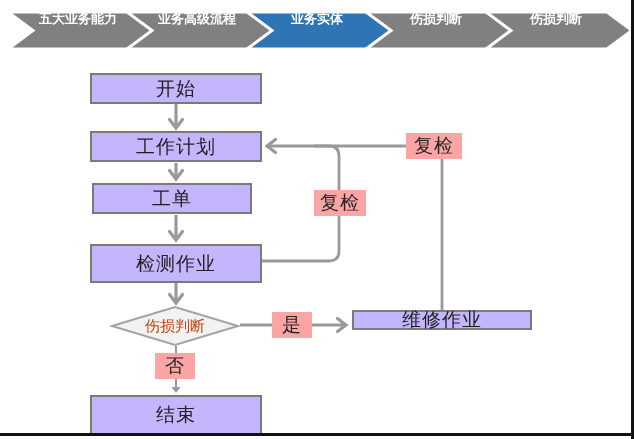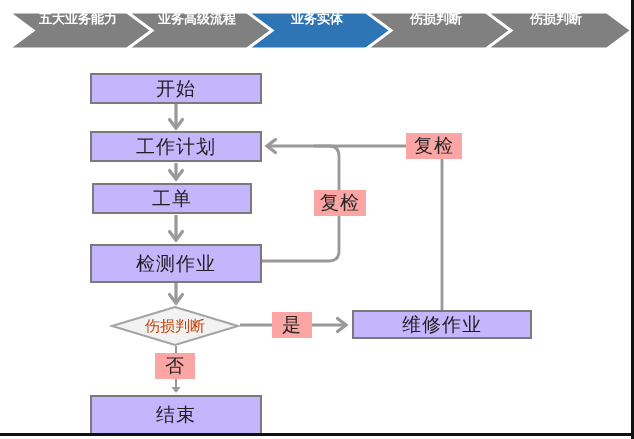--- a/index.html
+++ b/index.html
@@ -72,21 +72,21 @@
     <polygon points="171.5,387 180.5,387 176,393" fill="#999999"></polygon>
 
     <polygon points="112,326 175,307 238,326 175,345" fill="#F2F2F2" stroke="#A3A3A3" stroke-width="2"></polygon>
   </svg>
 
   <div class="node" style="left:90px;top:73px;width:172px;height:31px">开始</div>
   <div class="node" style="left:90px;top:131px;width:172px;height:31px">工作计划</div>
   <div class="node" style="left:92px;top:183px;width:160px;height:31px">工单</div>
   <div class="node" style="left:90px;top:244px;width:172px;height:39px">检测作业</div>
   <div class="diamond-label" style="left:115px;top:317px;width:120px;height:18px">伤损判断</div>
-  <div class="node" style="left:352px;top:310px;width:180px;height:29px">维修作业</div>
+  <div class="node" style="left:352px;top:310px;width:180px;height:20px">维修作业</div>
   <div class="node" style="left:90px;top:395px;width:172px;height:40px">结束</div>
 
   <div class="edge-label" style="left:406px;top:133px;width:56px;height:26px">复检</div>
   <div class="edge-label" style="left:314px;top:190px;width:52px;height:26px">复检</div>
   <div class="edge-label" style="left:272px;top:312px;width:40px;height:26px">是</div>
   <div class="edge-label" style="left:155px;top:353px;width:40px;height:26px">否</div>
 
   <div class="rule-right"></div>
   <div class="rule-bottom"></div>
 </div>

